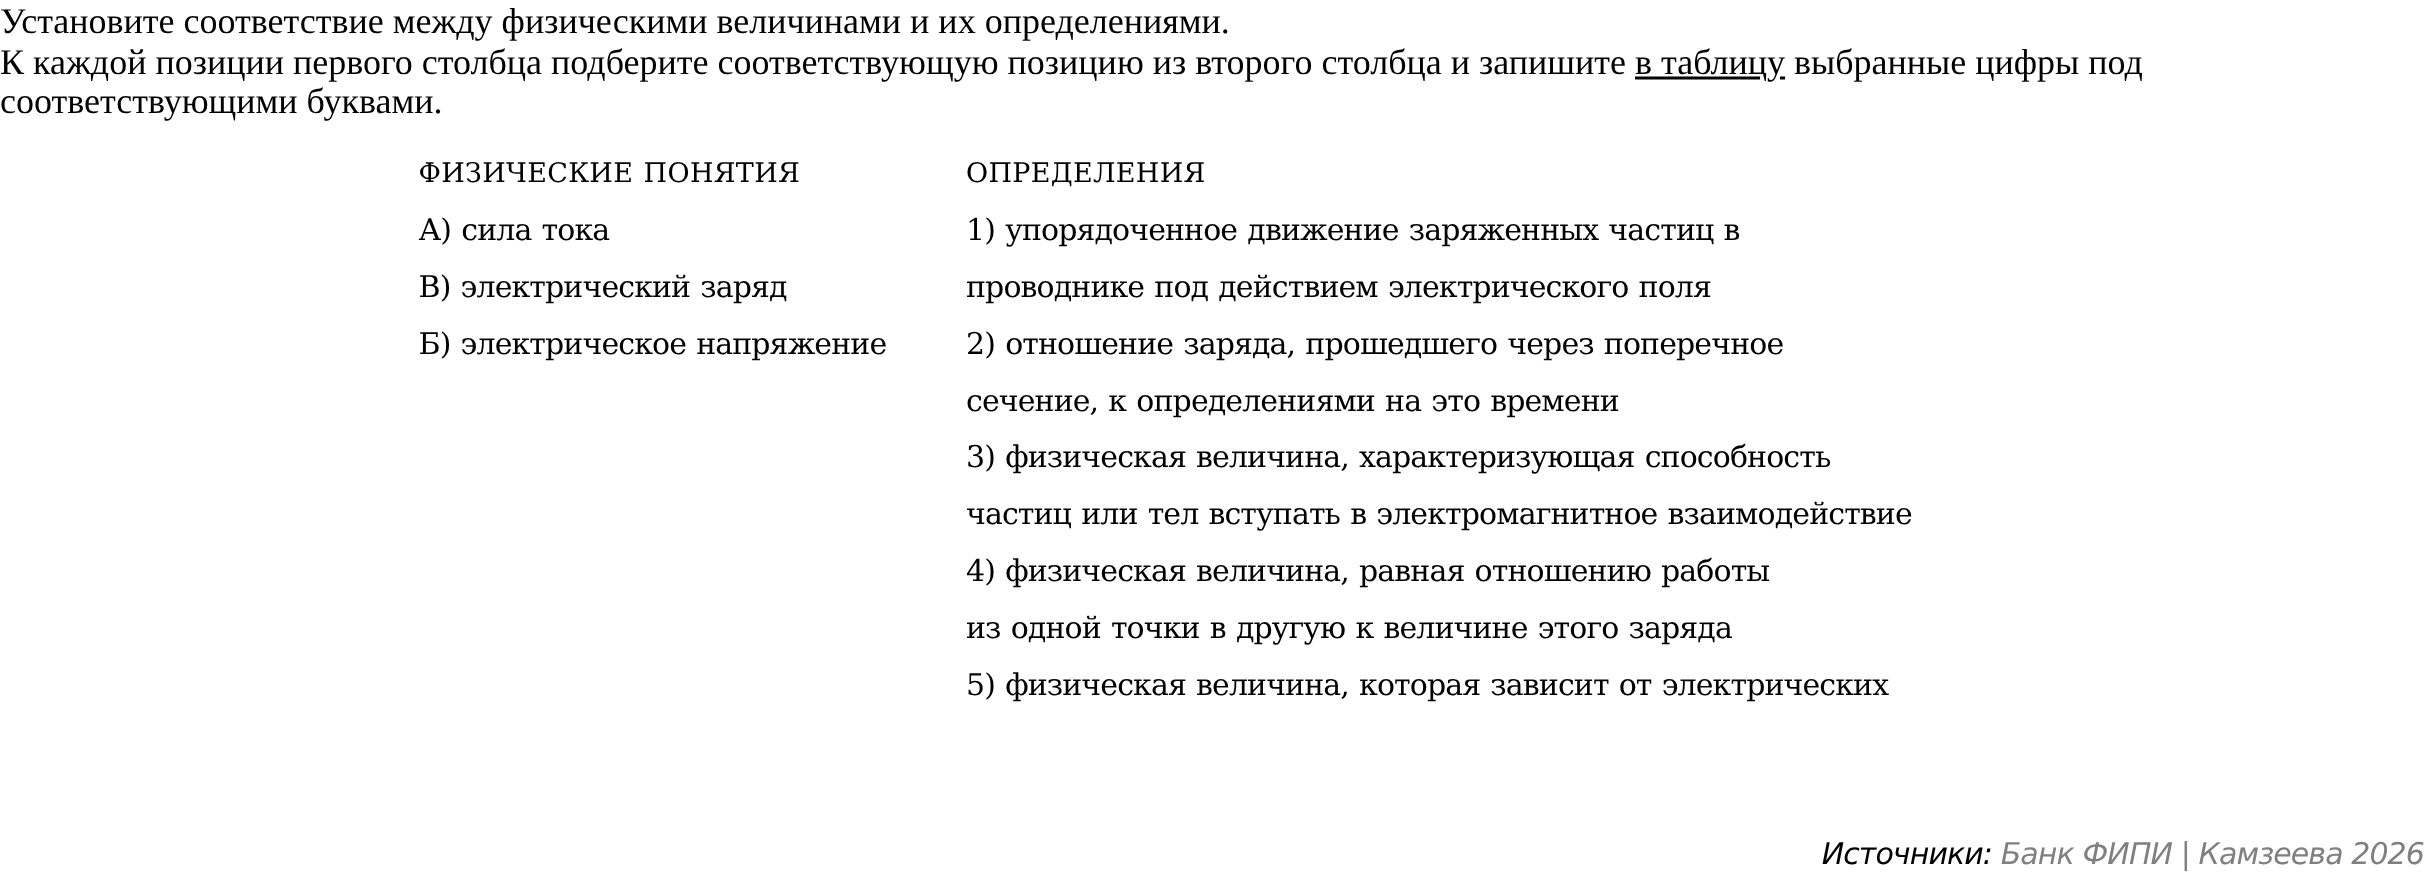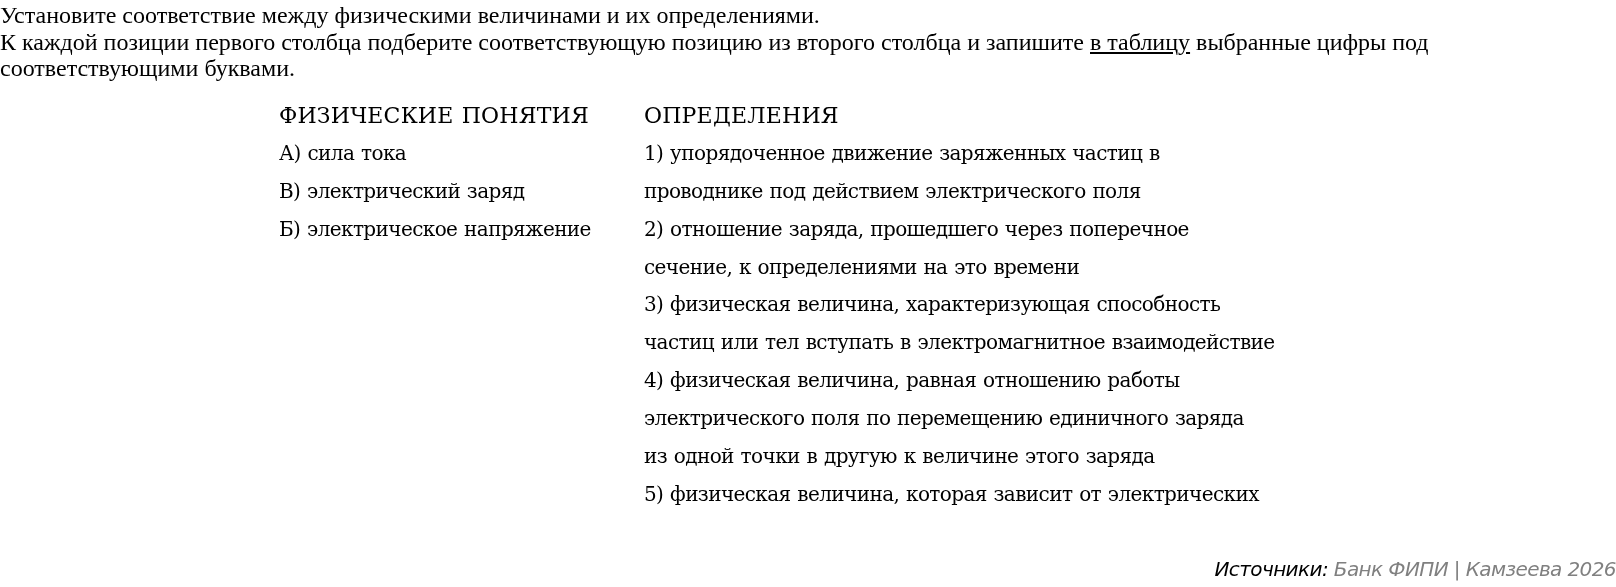--- a/index.html
+++ b/index.html
@@ -39,21 +39,21 @@
       top: 0;
       white-space: nowrap;
     }
     .col-left { left: 0; }
     .col-right { left: 365px; }
     .row {
       height: 37.9px;
       line-height: 37.9px;
     }
     .hdr {
-      font-size: 22px;
+      font-size: 18px;
       letter-spacing: 0.2px;
     }
     .source {
       position: absolute;
       right: 0;
       bottom: 6px;
       font-family: "DejaVu Sans", sans-serif;
       font-style: italic;
       font-size: 20px;
       letter-spacing: -0.6px;
@@ -80,21 +80,20 @@
   </div>
   <div class="col col-right">
     <div class="row hdr">ОПРЕДЕЛЕНИЯ</div>
     <div class="row">1) упорядоченное движение заряженных частиц в</div>
     <div class="row">проводнике под действием электрического поля</div>
     <div class="row">2) отношение заряда, прошедшего через поперечное</div>
     <div class="row">сечение, к определениями на это времени</div>
     <div class="row">3) физическая величина, характеризующая способность</div>
     <div class="row">частиц или тел вступать в электромагнитное взаимодействие</div>
     <div class="row">4) физическая величина, равная отношению работы</div>
-    <div class="row">электрического поля по перемещению единичного заряда</div>
     <div class="row">из одной точки в другую к величине этого заряда</div>
     <div class="row">5) физическая величина, которая зависит от электрических</div>
   </div>
 </div>
 
 <div class="source">
   <span class="lbl">Источники:</span><span class="val"> Банк ФИПИ | Камзеева 2026</span>
 </div>
 
 </body></html>

